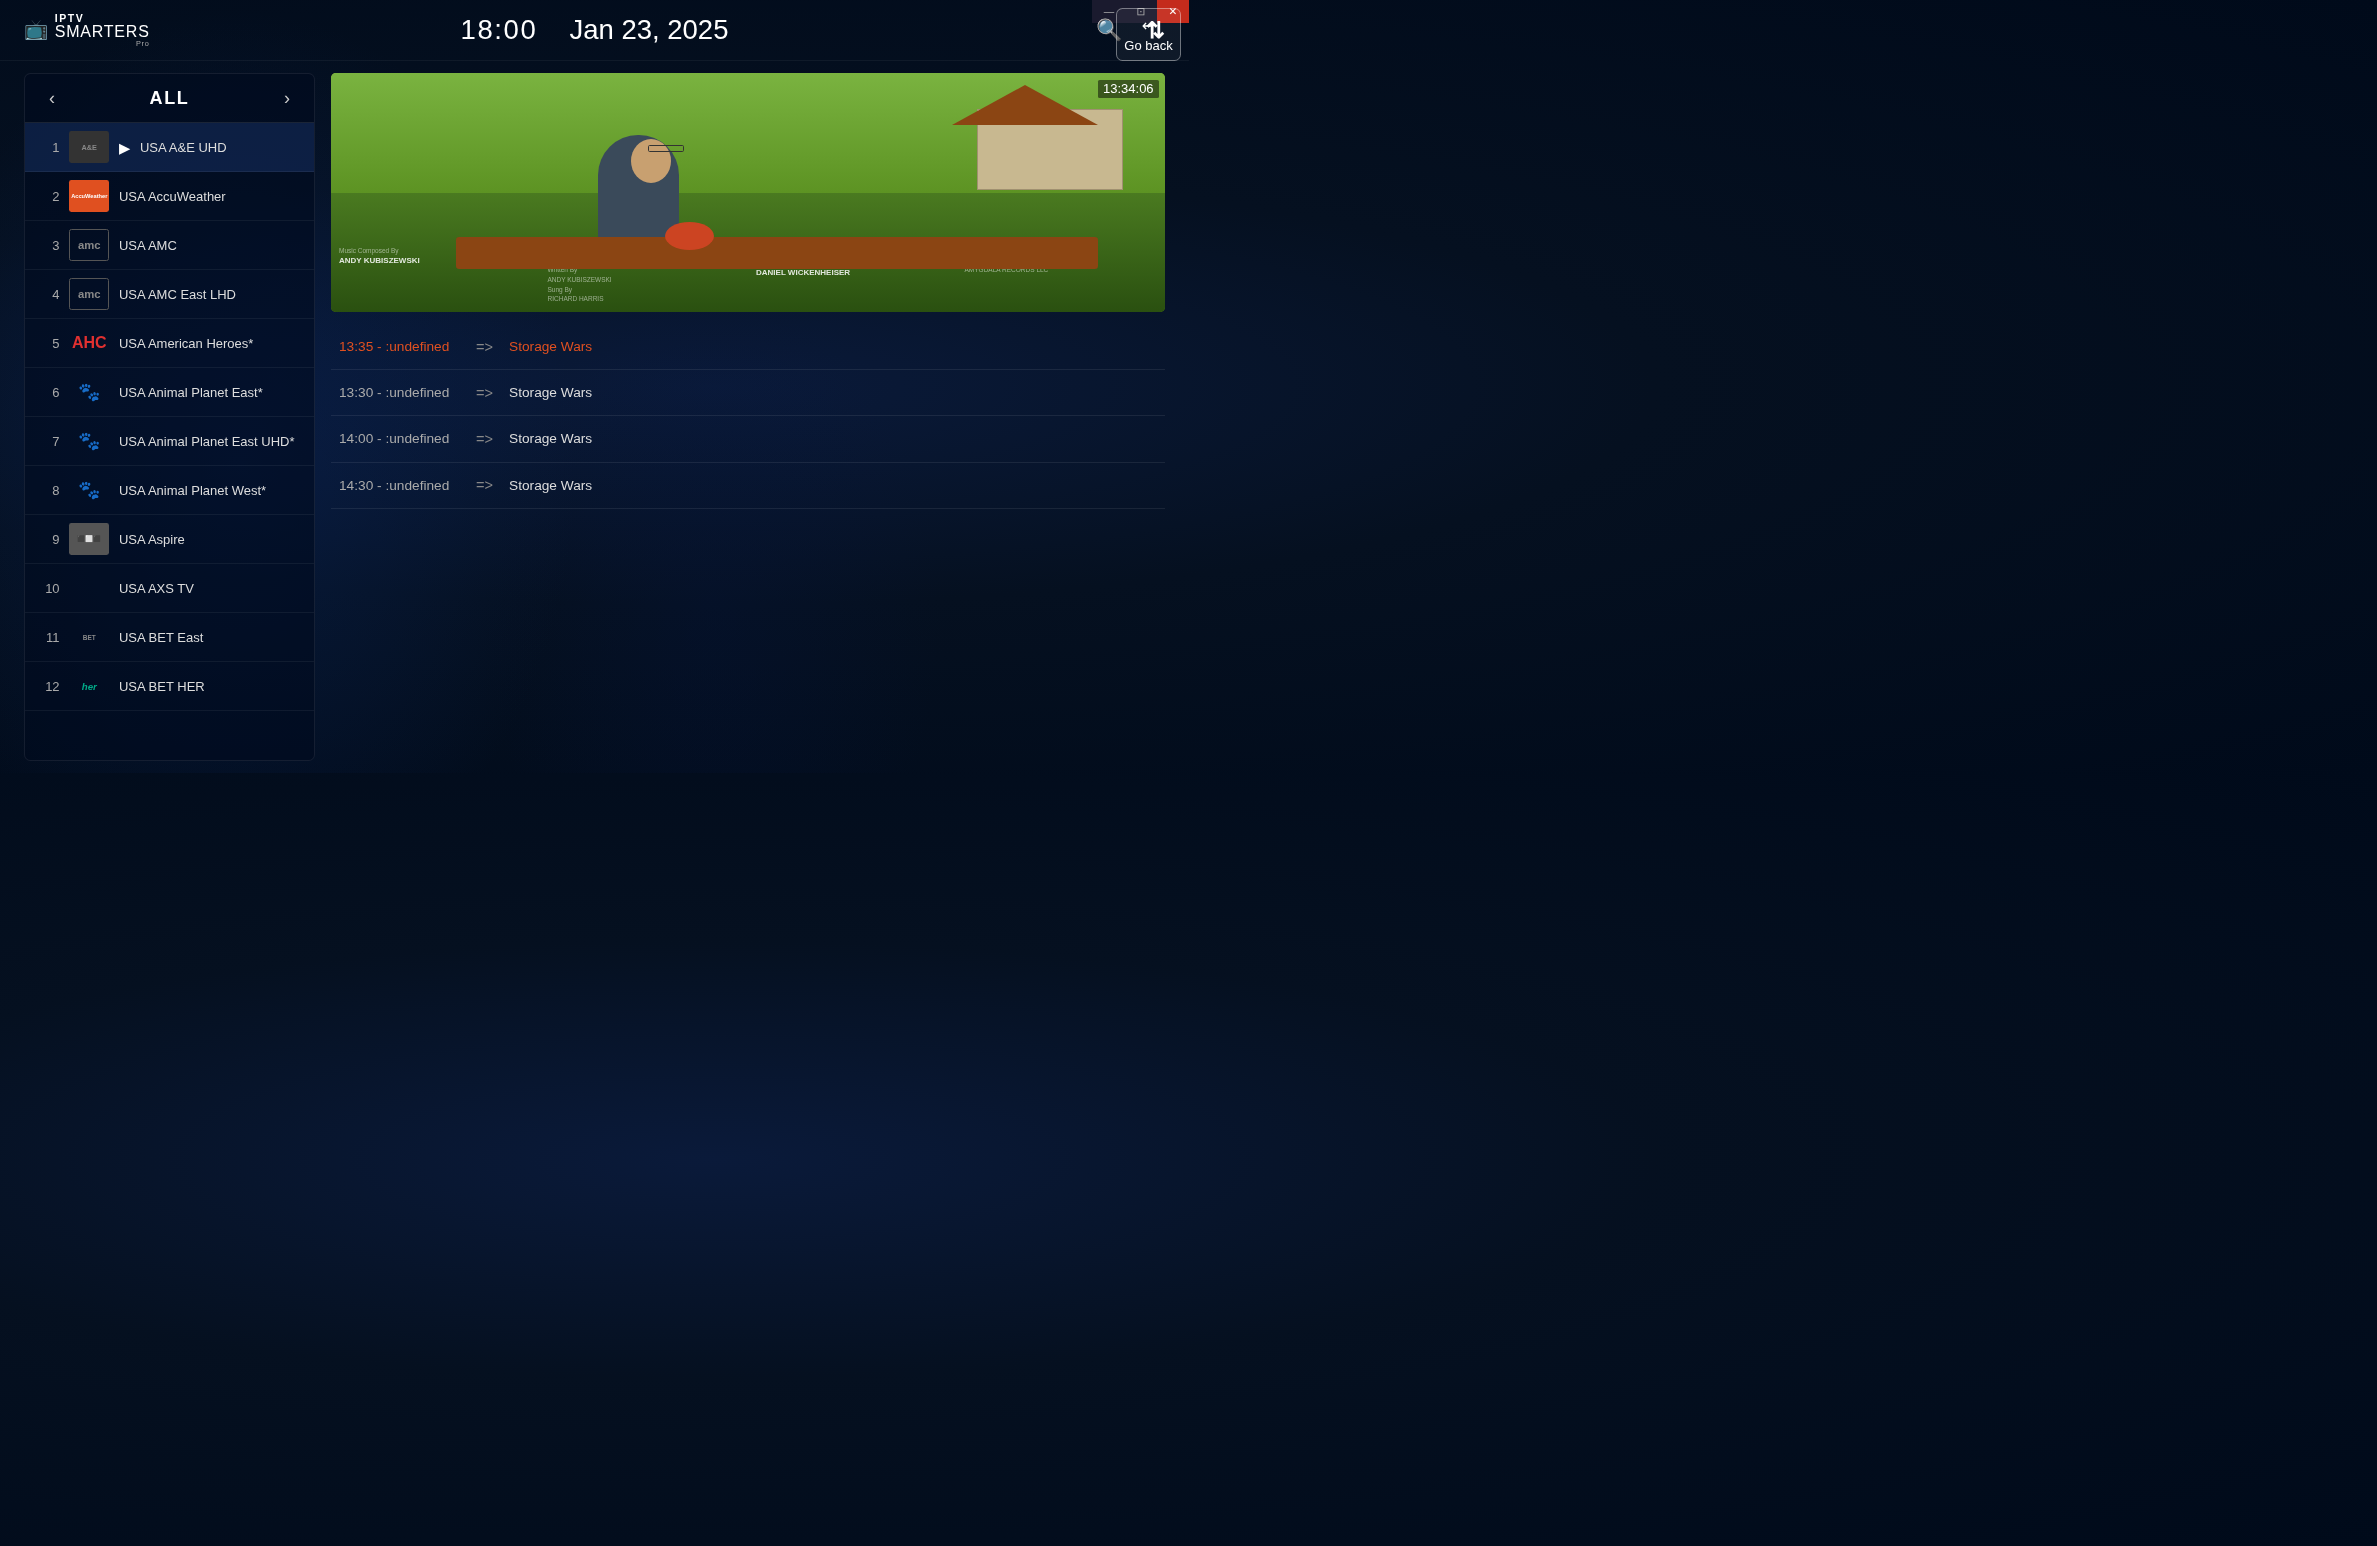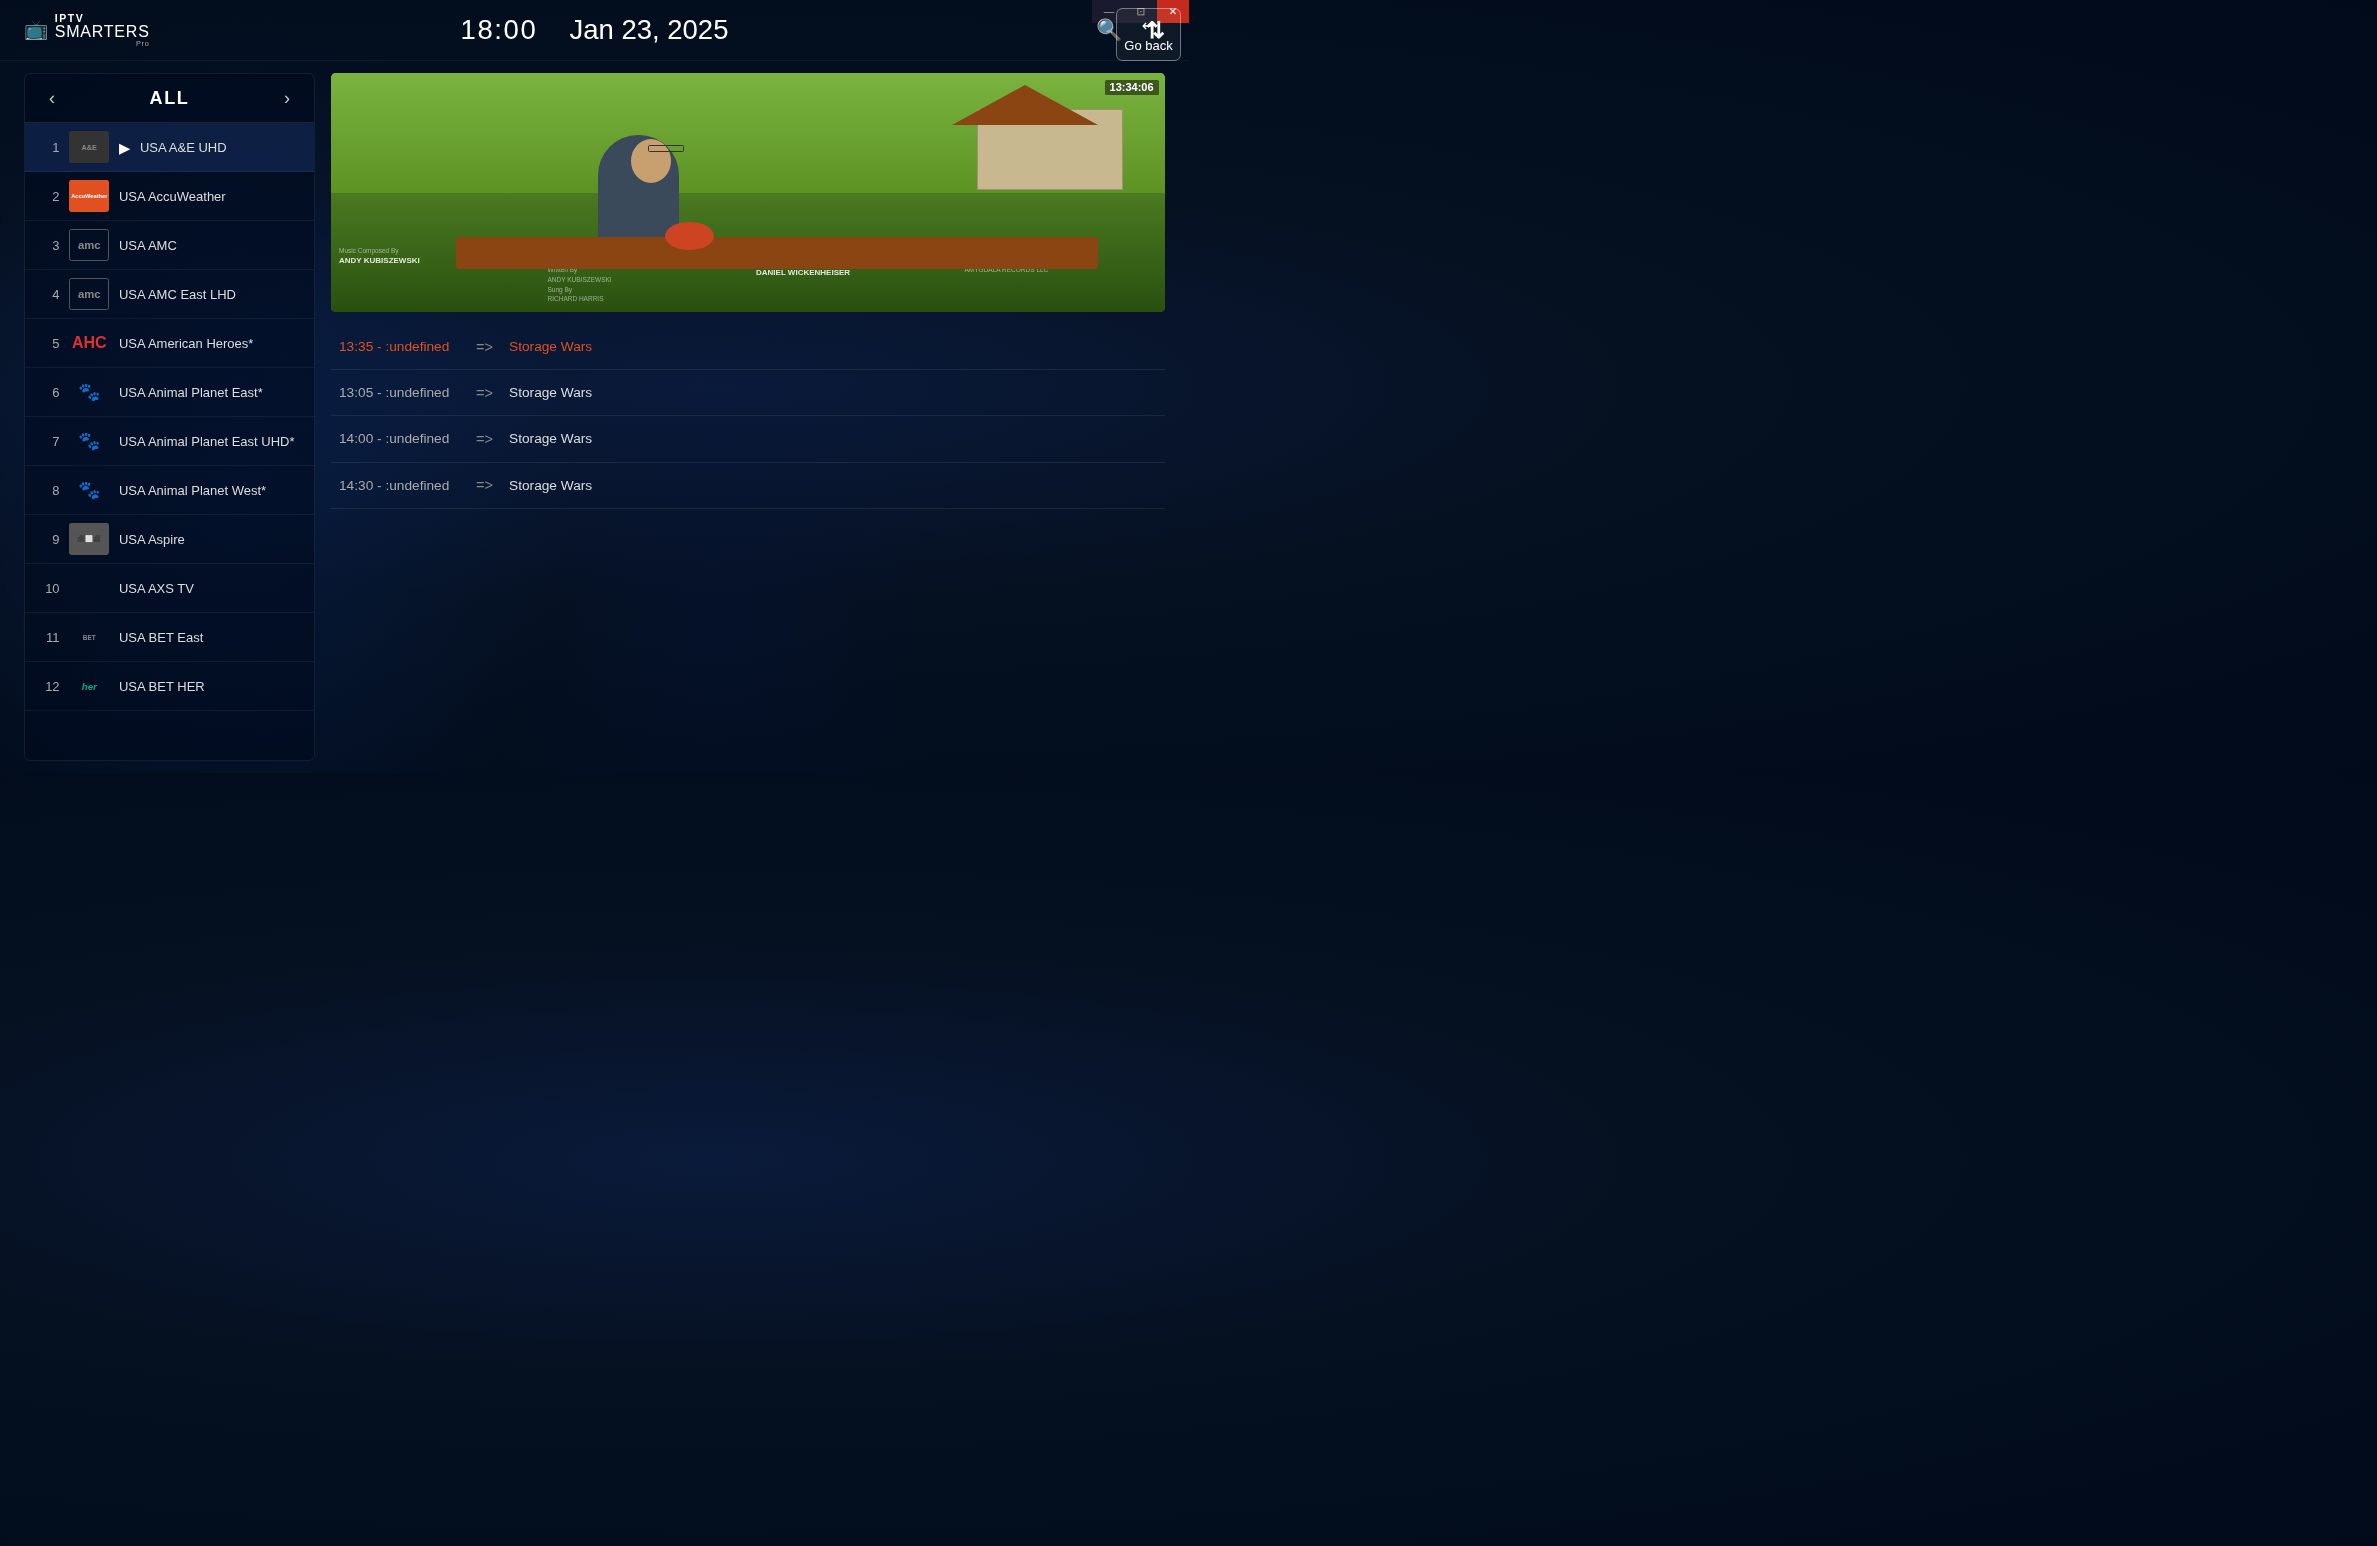--- a/index.html
+++ b/index.html
@@ -519,32 +519,32 @@
             <div class="credits-header">Music Supervision Provided By</div>
             <div class="credits-name" style="line-height:1.5;">LESLIE BEERS<br>DANIEL WICKENHEISER</div>
           </div>
           <div class="credits-col">
             <div class="credits-header" style="line-height:1.5;">
               Music Compositions<br>Under License from<br>AMYGDALA RECORDS LLC
             </div>
           </div>
         </div>
 
-        <div style="position:absolute;top:6.5px;right:6.5px;background:rgba(0,0,0,0.5);padding:1.6px 4.9px;font-size:11px;color:#fff;border-radius:1.6px;font-weight:bold;">13:34:06</div>
+        <div style="position:absolute;top:6.5px;right:6.5px;background:rgba(0,0,0,0.5);padding:1.6px 4.9px;font-size:13px;color:#fff;border-radius:1.6px;">13:34:06</div>
       </div>
     </div>
 
     <div class="epg-list" id="epg-list-container">
     <div class="epg-item">
     <span class="epg-time active">13:35 - :undefined</span>
     <span class="epg-arrow">=&gt;</span>
     <span class="epg-title active">Storage Wars</span>
   </div>
         <div class="epg-item">
-    <span class="epg-time ">13:05 - :undefined</span>
+    <span class="epg-time ">13:30 - :undefined</span>
     <span class="epg-arrow">=&gt;</span>
     <span class="epg-title ">Storage Wars</span>
   </div>
         <div class="epg-item">
     <span class="epg-time ">14:00 - :undefined</span>
     <span class="epg-arrow">=&gt;</span>
     <span class="epg-title ">Storage Wars</span>
   </div>
         <div class="epg-item">
     <span class="epg-time ">14:30 - :undefined</span>

